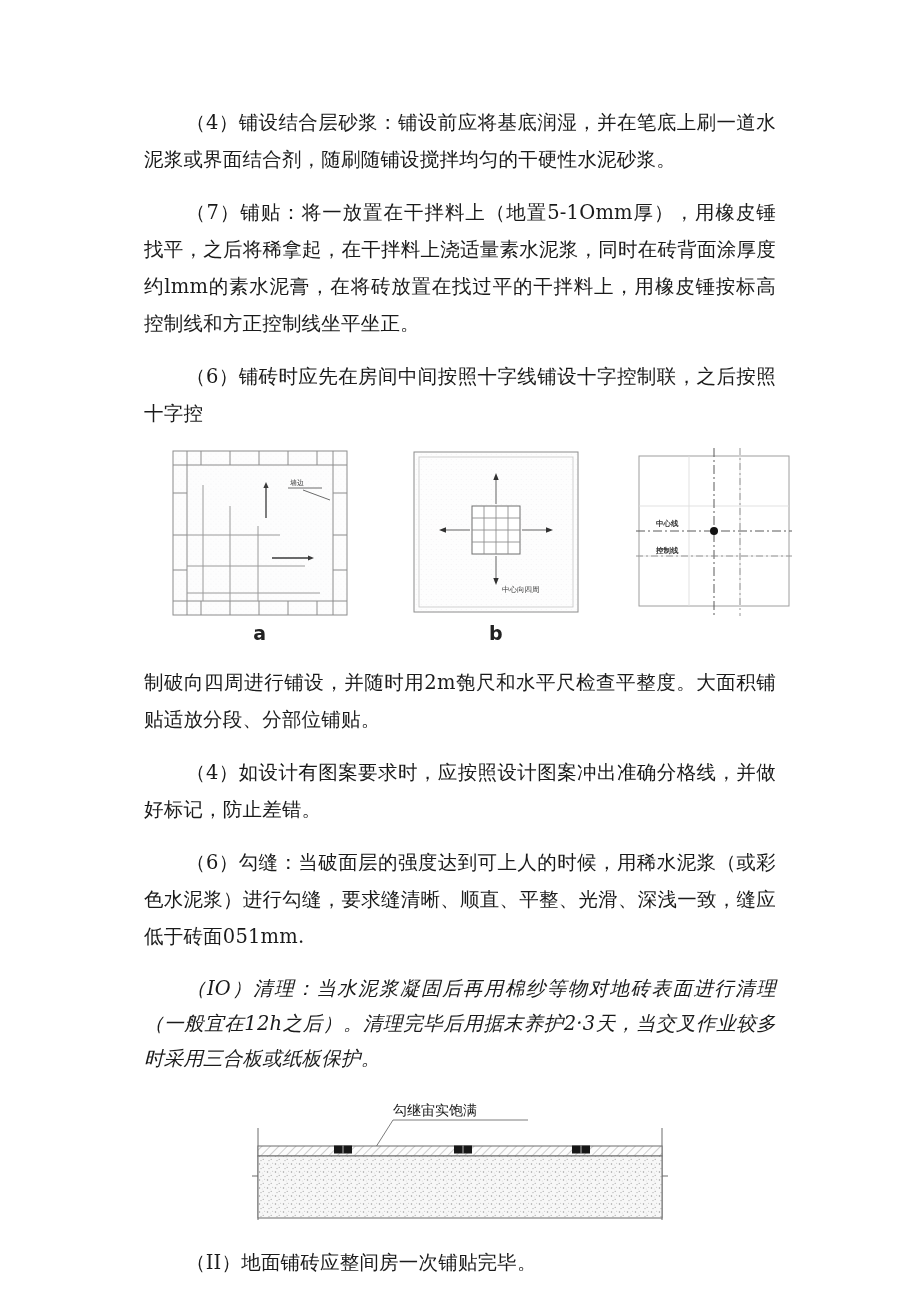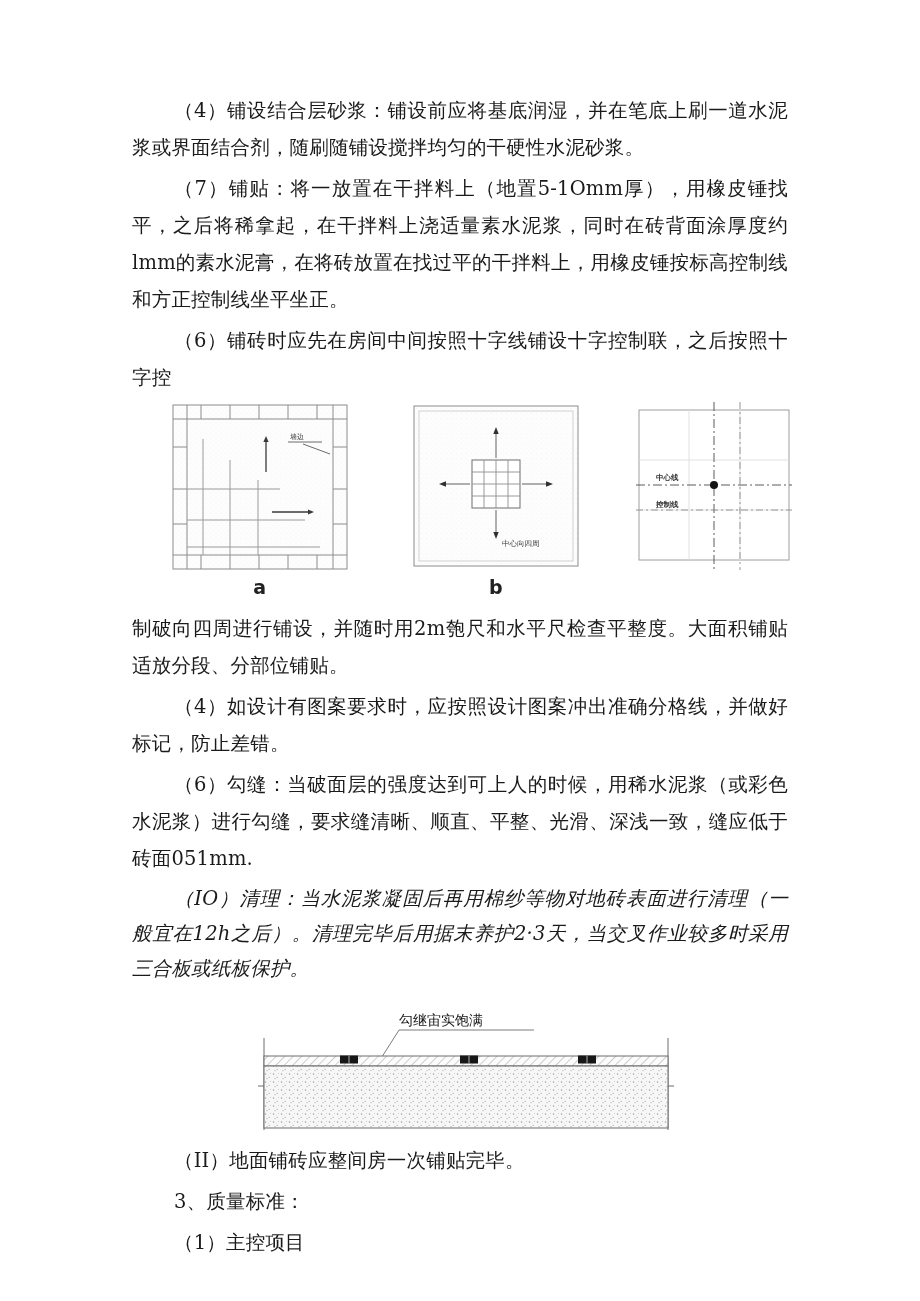--- a/index.html
+++ b/index.html
@@ -22,21 +22,21 @@
     position: absolute;
     left: 128px;
     top: 88px;
     width: 664px;
   }
   .para {
     font-size: 19.5px;
     line-height: 37px;
     text-align: justify;
     text-justify: inter-ideograph;
-    margin: 4px;
+    margin: 16px;
     letter-spacing: 0.2px;
   }
   .para.indent {
     text-indent: 42px;
   }
   .para.noindent {
     text-indent: 0;
   }
   .para.tight {
     line-height: 35px;
@@ -68,21 +68,21 @@
   }
 
   
   .section-fig-wrap {
     position: relative;
     height: 130px;
     margin-top: 22px;
   }
   .section-fig {
     position: absolute;
-    left: 128px;
+    left: 122px;
     top: 0;
   }
   svg { display: block; }
   .figtext {
     font-family: "DejaVu Sans", "Liberation Sans", sans-serif;
     font-size: 7.5px;
     fill: #333;
   }
   .figtext-sm {
     font-family: "DejaVu Sans", "Liberation Sans", sans-serif;

